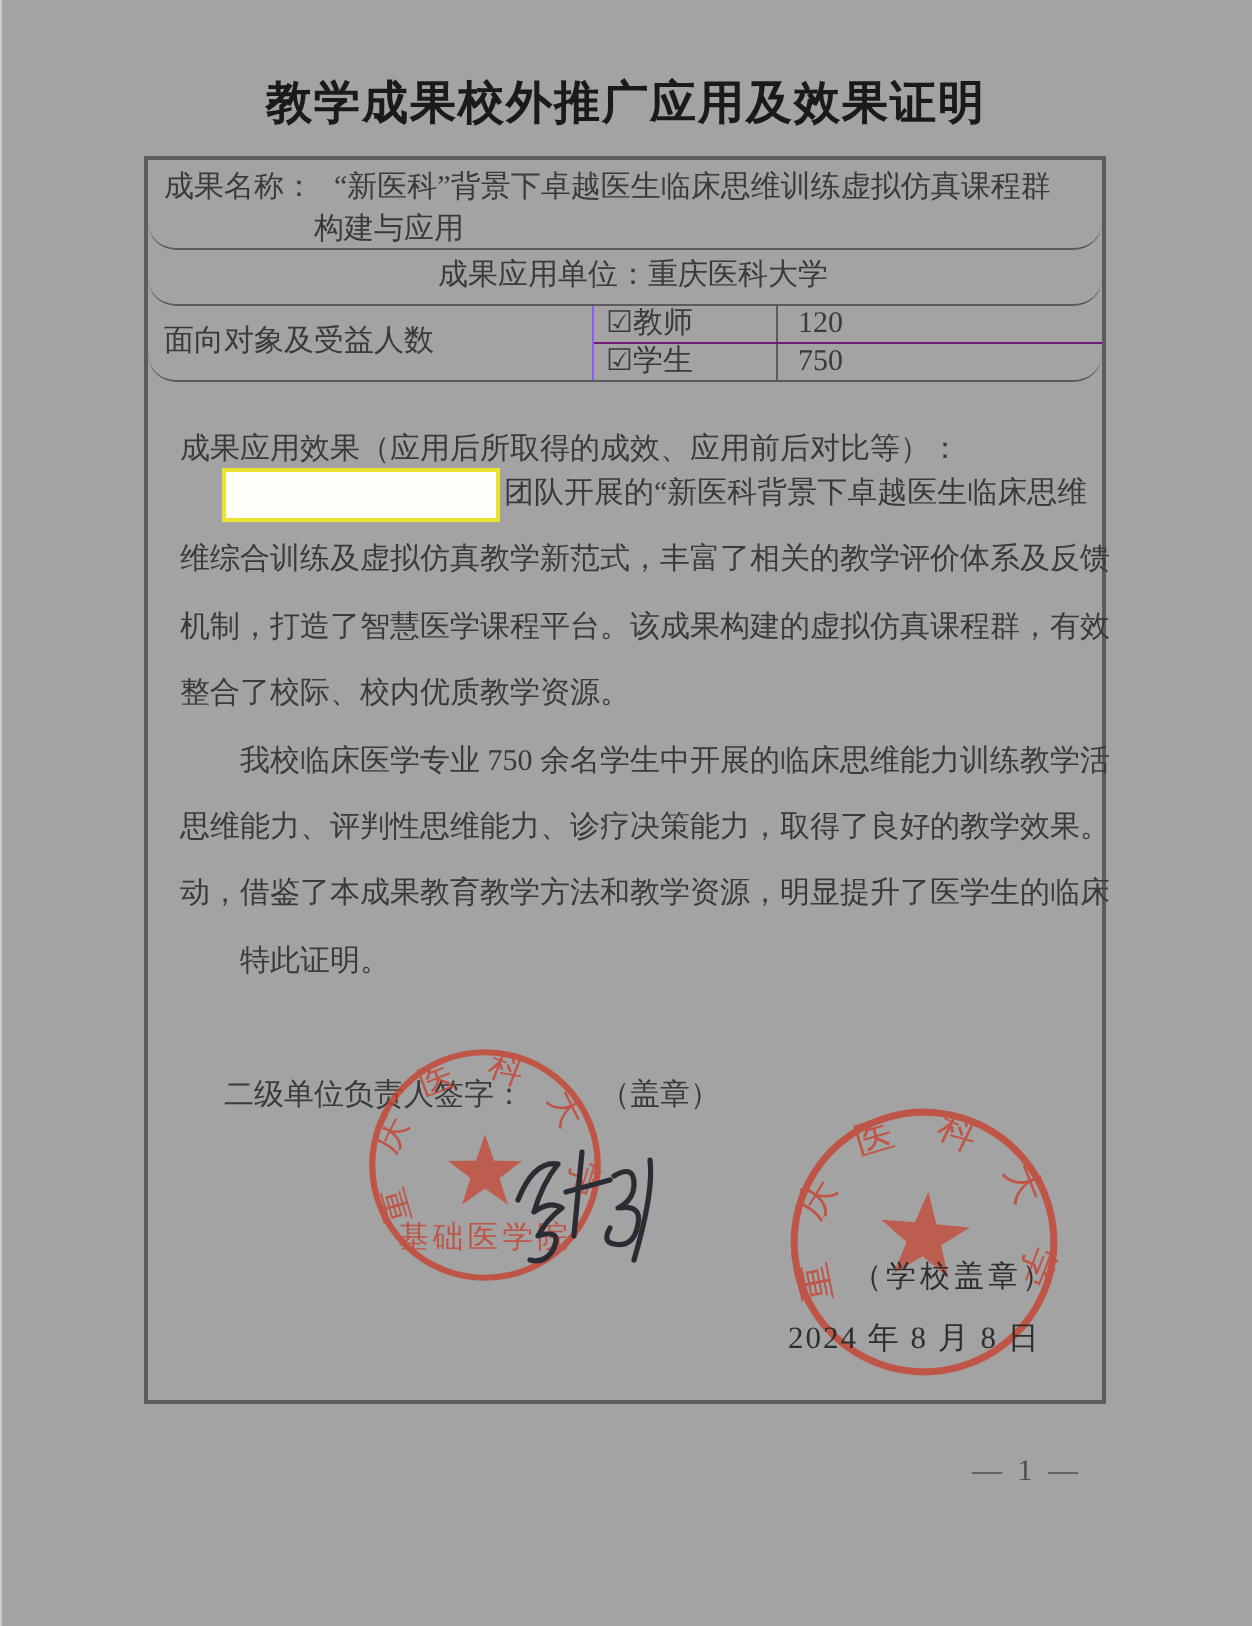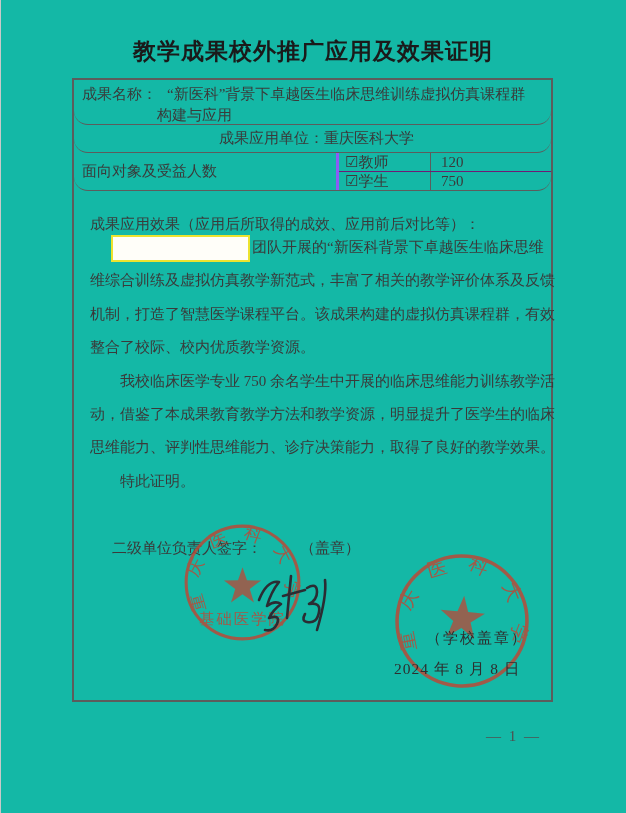--- a/index.html
+++ b/index.html
@@ -1,18 +1,18 @@
 <!DOCTYPE html>
 <html><head>
 <meta charset="utf-8">
 <style>
   * { margin:0; padding:0; box-sizing:border-box; }
   html,body { background:#ffffff; }
   .page {
-    position:relative; width:626px; height:813px; background:#14b8a6;
+    position:relative; width:626px; height:813px; background:#a3a3a3;
     font-family:"Liberation Serif", serif; color:#383838; overflow:hidden;
   }
   .page::before {
     content:""; position:absolute; left:0; top:0; bottom:0; width:1px;
     background:#c9c9c9;
   }
   .doc-title {
     position:absolute; top:36px; left:0; width:626px; text-align:center;
     font-family:"Liberation Sans", sans-serif; font-weight:bold;
     font-size:23px; letter-spacing:1px; color:#1a1a1a;
@@ -20,21 +20,21 @@
   .cert-table {
     position:absolute; left:72px; top:78px; width:481px; height:624px;
     border:2px solid #5c5c5c; font-size:15px; color:#3a3a3a;
   }
   .row { position:absolute; left:0; width:477px; border-bottom:1px solid #5c5c5c;border-radius:14px; }
   .row1 { top:0; height:45px; padding:4px 6px 0 8px; line-height:21px; }
   .row1 .name-line2 { padding-left:75px; }
   .row1 .label { margin-right:10px; }
   .row2 { top:45px; height:28px; line-height:27px; padding-left:8px;text-align:center; }
   .row3 { top:73px; height:38px; display:flex; }
-  .aud-label-cell { width:265px; border-right:3px solid #8b5cf6; line-height:37px; padding-left:8px; }
+  .aud-label-cell { width:223px; border-right:1px solid #8b5cf6; line-height:37px; padding-left:8px; }
   .aud-grid { flex:1; display:flex; flex-direction:column; }
   .aud-row { flex:1; display:flex; }
   .aud-row.first { border-bottom:1px solid #701a75; }
   .aud-check-cell { width:92px; border-right:1px solid #5c5c5c; line-height:18px; padding-left:6px; }
   .aud-count-cell { flex:1; line-height:18px; padding-left:10px; }
   .row4 { top:111px; height:511px; border-bottom:none; }
   .effect-header { position:absolute; top:24px; left:16px; white-space:nowrap; }
   .text-block { position:absolute; top:40px; left:16px; width:462px; }
   .t-line { line-height:33.4px; white-space:nowrap; }
   .t-line.indent { text-indent:30px; }
@@ -94,22 +94,22 @@
 
     <div class="row row4">
       <div class="effect-header">成果应用效果（应用后所取得的成效、应用前后对比等）：</div>
 
       <div class="text-block">
         <div class="t-line"><span class="redact-box"></span><span>团队开展的“新医科背景下卓越医生临床思维</span></div>
         <div class="t-line">维综合训练及虚拟仿真教学新范式，丰富了相关的教学评价体系及反馈</div>
         <div class="t-line">机制，打造了智慧医学课程平台。该成果构建的虚拟仿真课程群，有效</div>
         <div class="t-line">整合了校际、校内优质教学资源。</div>
         <div class="t-line indent">我校临床医学专业 750 余名学生中开展的临床思维能力训练教学活</div>
+        <div class="t-line">思维能力、评判性思维能力、诊疗决策能力，取得了良好的教学效果。</div>
         <div class="t-line">动，借鉴了本成果教育教学方法和教学资源，明显提升了医学生的临床</div>
-        <div class="t-line">思维能力、评判性思维能力、诊疗决策能力，取得了良好的教学效果。</div>
         <div class="t-line indent">特此证明。</div>
         <div class="t-line spacer"></div>
         <div class="t-line sig-line"><span>二级单位负责人签字：</span><span class="seal-note">（盖章）</span></div>
       </div>
     </div>
   </div>
 
   <svg class="stamp stamp-dept" width="123" height="123" viewBox="0 0 120 120">
     <circle cx="60" cy="60" r="55" fill="none" stroke="#c8402e" stroke-width="3"></circle>
     <defs>

